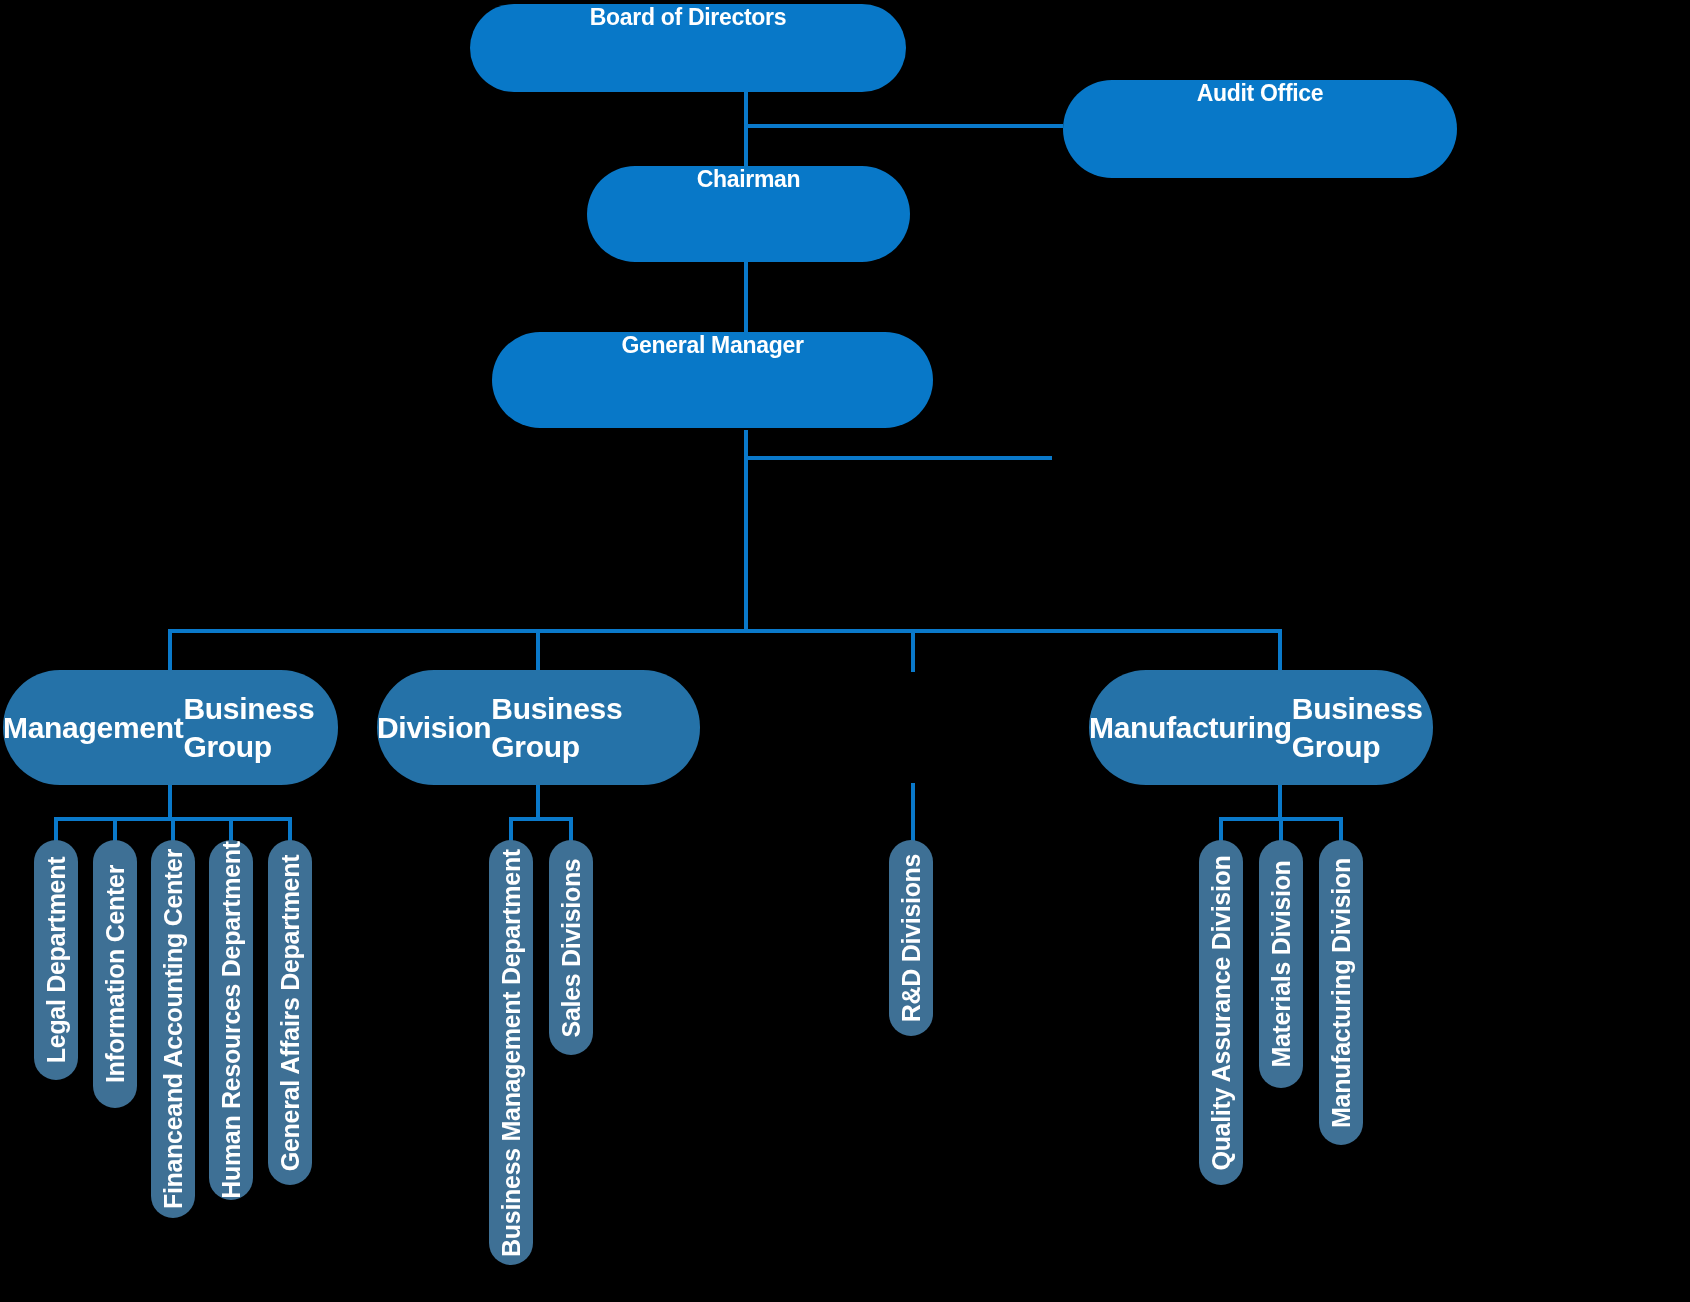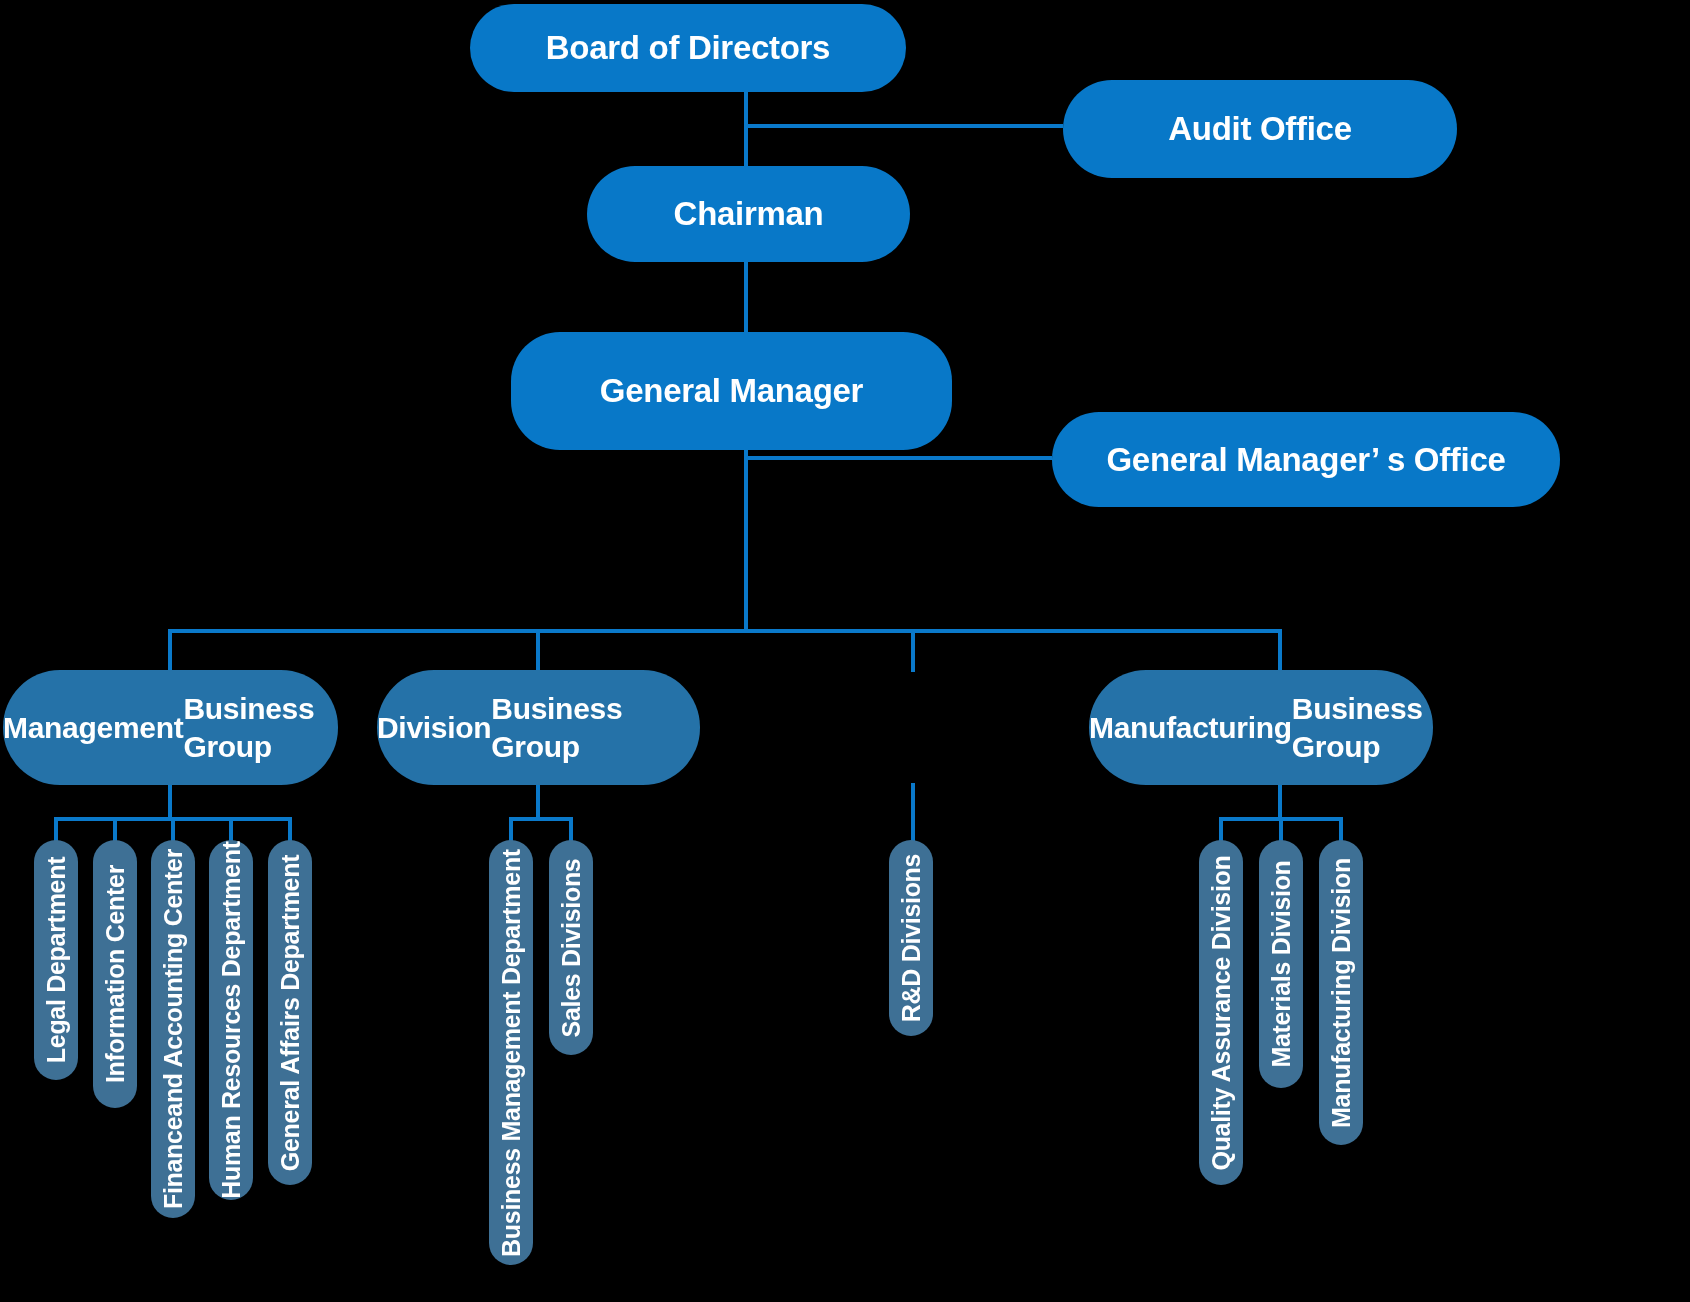--- a/index.html
+++ b/index.html
@@ -2,22 +2,22 @@
 <html><head>
 <meta charset="utf-8">
 <style>
   html,body{margin:0;padding:0;background:#000;}
   #canvas{
     position:relative;width:1690px;height:1302px;background:#000000;
     font-family:"Liberation Sans", sans-serif;overflow:hidden;
   }
   .node{
     position:absolute;background:#0878C8;border-radius:49px;
-    display:flex;align-items:center;justify-content:center;
-    color:#fff;font-weight:700;font-size:33px;letter-spacing:-0.3px;
+    display:flex;align-items:flex-start;justify-content:center;
+    color:#fff;font-weight:700;font-size:23px;letter-spacing:-0.3px;
   }
   .group{
     position:absolute;top:670px;height:115px;background:#2572A8;border-radius:57px;
     display:flex;flex-direction:row;align-items:center;justify-content:center;
     color:#fff;font-weight:700;font-size:30px;line-height:38px;letter-spacing:-0.3px;
   }
   .pill{
     position:absolute;top:840px;width:44px;background:#3E7095;border-radius:22px;
   }
   .pill span{
@@ -71,27 +71,24 @@
   </div>
 
   <div class="node" style="left:587px;top:166px;width:323px;height:96px;border-radius:48px">
     <span>Chairman</span>
   </div>
 
   <div class="node" style="left:1063px;top:80px;width:394px;height:98px">
     <span>Audit Office</span>
   </div>
 
-  <div class="node" style="left:511px;top:332px;width:441px;height:118px">
+  <div class="node" style="left:492px;top:332px;width:441px;height:96px">
     <span>General Manager</span>
   </div>
 
-  <div class="node" style="left:1052px;top:412px;width:508px;height:95px;border-radius:47px">
-    <span>General Manager’ s Office</span>
-  </div>
 
   <div class="group" style="left:3px;width:335px">
     <span>Management</span>
     <span>Business Group</span>
   </div>
 
   <div class="group" style="left:377px;width:323px">
     <span>Division</span>
     <span>Business Group</span>
   </div>

